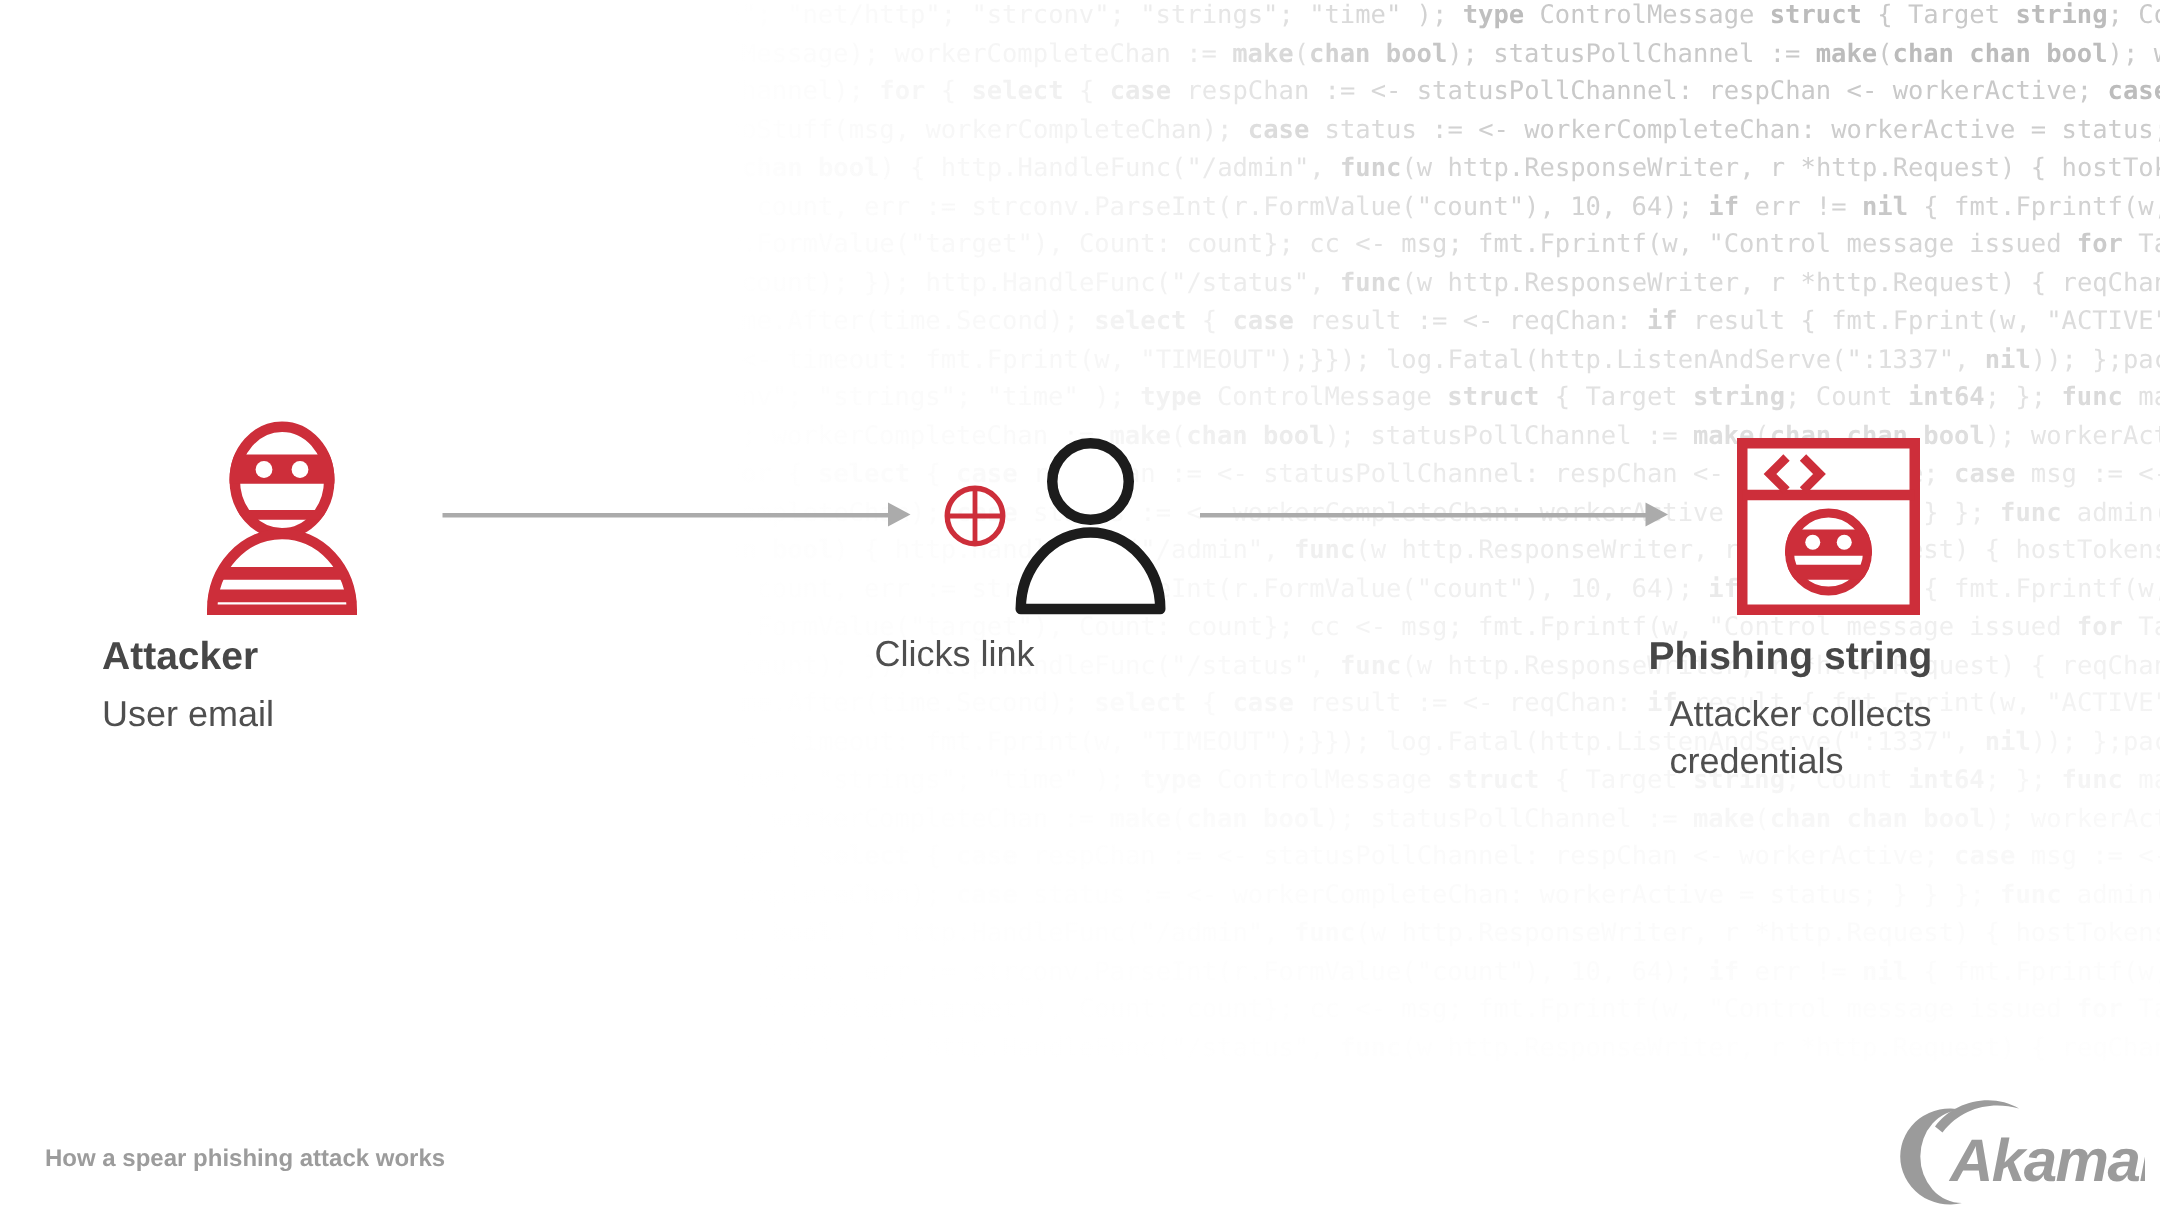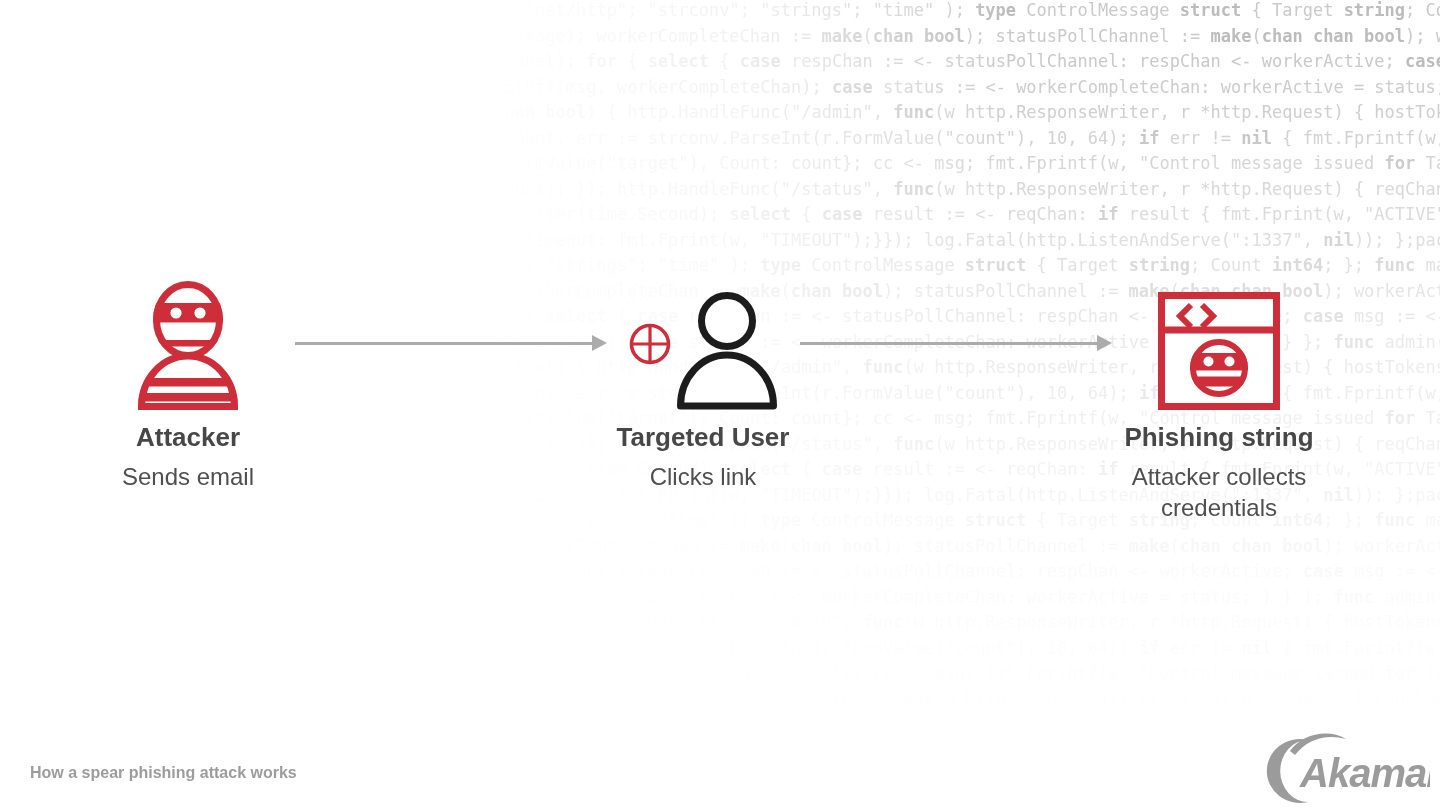--- a/index.html
+++ b/index.html
@@ -15,21 +15,21 @@
   .code-line b{font-weight:700;color:#bcbcbc;}
   .fade-x{position:absolute;inset:0;z-index:2;pointer-events:none;
           background:linear-gradient(270deg,rgba(255,255,255,0) 0px,rgba(255,255,255,0) 430px,
                      rgba(255,255,255,.75) 700px,#ffffff 950px);}
   .fade-y{position:absolute;inset:0;z-index:2;pointer-events:none;
           background:linear-gradient(180deg,rgba(255,255,255,0) 0px,rgba(255,255,255,0) 60px,
                      rgba(255,255,255,.60) 330px,rgba(255,255,255,.90) 560px,#ffffff 740px);}
 
   
   .diagram{position:absolute;inset:0;z-index:3;}
-  .stage{position:absolute;top:278px;width:240px;text-align:center;}
+  .stage{position:absolute;top:278px;width:240px;}
   .stage-1{left:68px;} .stage-2{left:583px;} .stage-3{left:1099px;}
   .icon-box{height:132px;display:flex;align-items:flex-end;justify-content:center;}
   .stage-2 .icon-box svg{transform:translateX(24px);}
   .stage-title{margin:14px 0 0;font-weight:700;font-size:26px;line-height:1;color:#474747;}
   .stage-sub{margin:11px auto 0;font-size:24px;line-height:31px;color:#4f4f4f;}
   .stage-3 .stage-sub{max-width:212px;}
 
   .crosshair{position:absolute;left:627px;top:321px;z-index:3;}
 
   .arrow{position:absolute;top:335px;width:312px;height:17px;z-index:3;}
@@ -102,31 +102,30 @@
           <circle cx="45" cy="33" r="5.6" fill="#fff"></circle>
           <circle cx="69" cy="33" r="5.6" fill="#fff"></circle>
           <path d="M10.5,126.5 A46.5,50.5 0 0 1 103.5,126.5 Z" fill="#fff" stroke="#cd2e3a" stroke-width="7"></path>
           <g clip-path="url(#atk-body)">
             <rect x="0" y="98" width="114" height="8.5" fill="#cd2e3a"></rect>
             <rect x="0" y="113" width="114" height="8.5" fill="#cd2e3a"></rect>
           </g>
         </svg>
       </div>
       <h2 class="stage-title">Attacker</h2>
-      <p class="stage-sub">Sends email</p>
+      <p class="stage-sub">User email</p>
     </div>
 
     <div class="stage stage-2">
       <div class="icon-box">
         <svg width="104" height="118" viewBox="0 0 104 118">
           <circle cx="52" cy="29" r="25.5" fill="#fff" stroke="#1c1c1c" stroke-width="7"></circle>
           <path d="M5.5,114 A46.5,51 0 0 1 98.5,114 Z" fill="#fff" stroke="#1c1c1c" stroke-width="7" stroke-linejoin="round"></path>
         </svg>
       </div>
-      <h2 class="stage-title">Targeted User</h2>
       <p class="stage-sub">Clicks link</p>
     </div>
 
     <div class="stage stage-3">
       <div class="icon-box">
         <svg width="122" height="118" viewBox="0 0 122 118">
           <defs>
             <clipPath id="ph-face">
                 <circle cx="61" cy="76" r="29"></circle>
               </clipPath>

